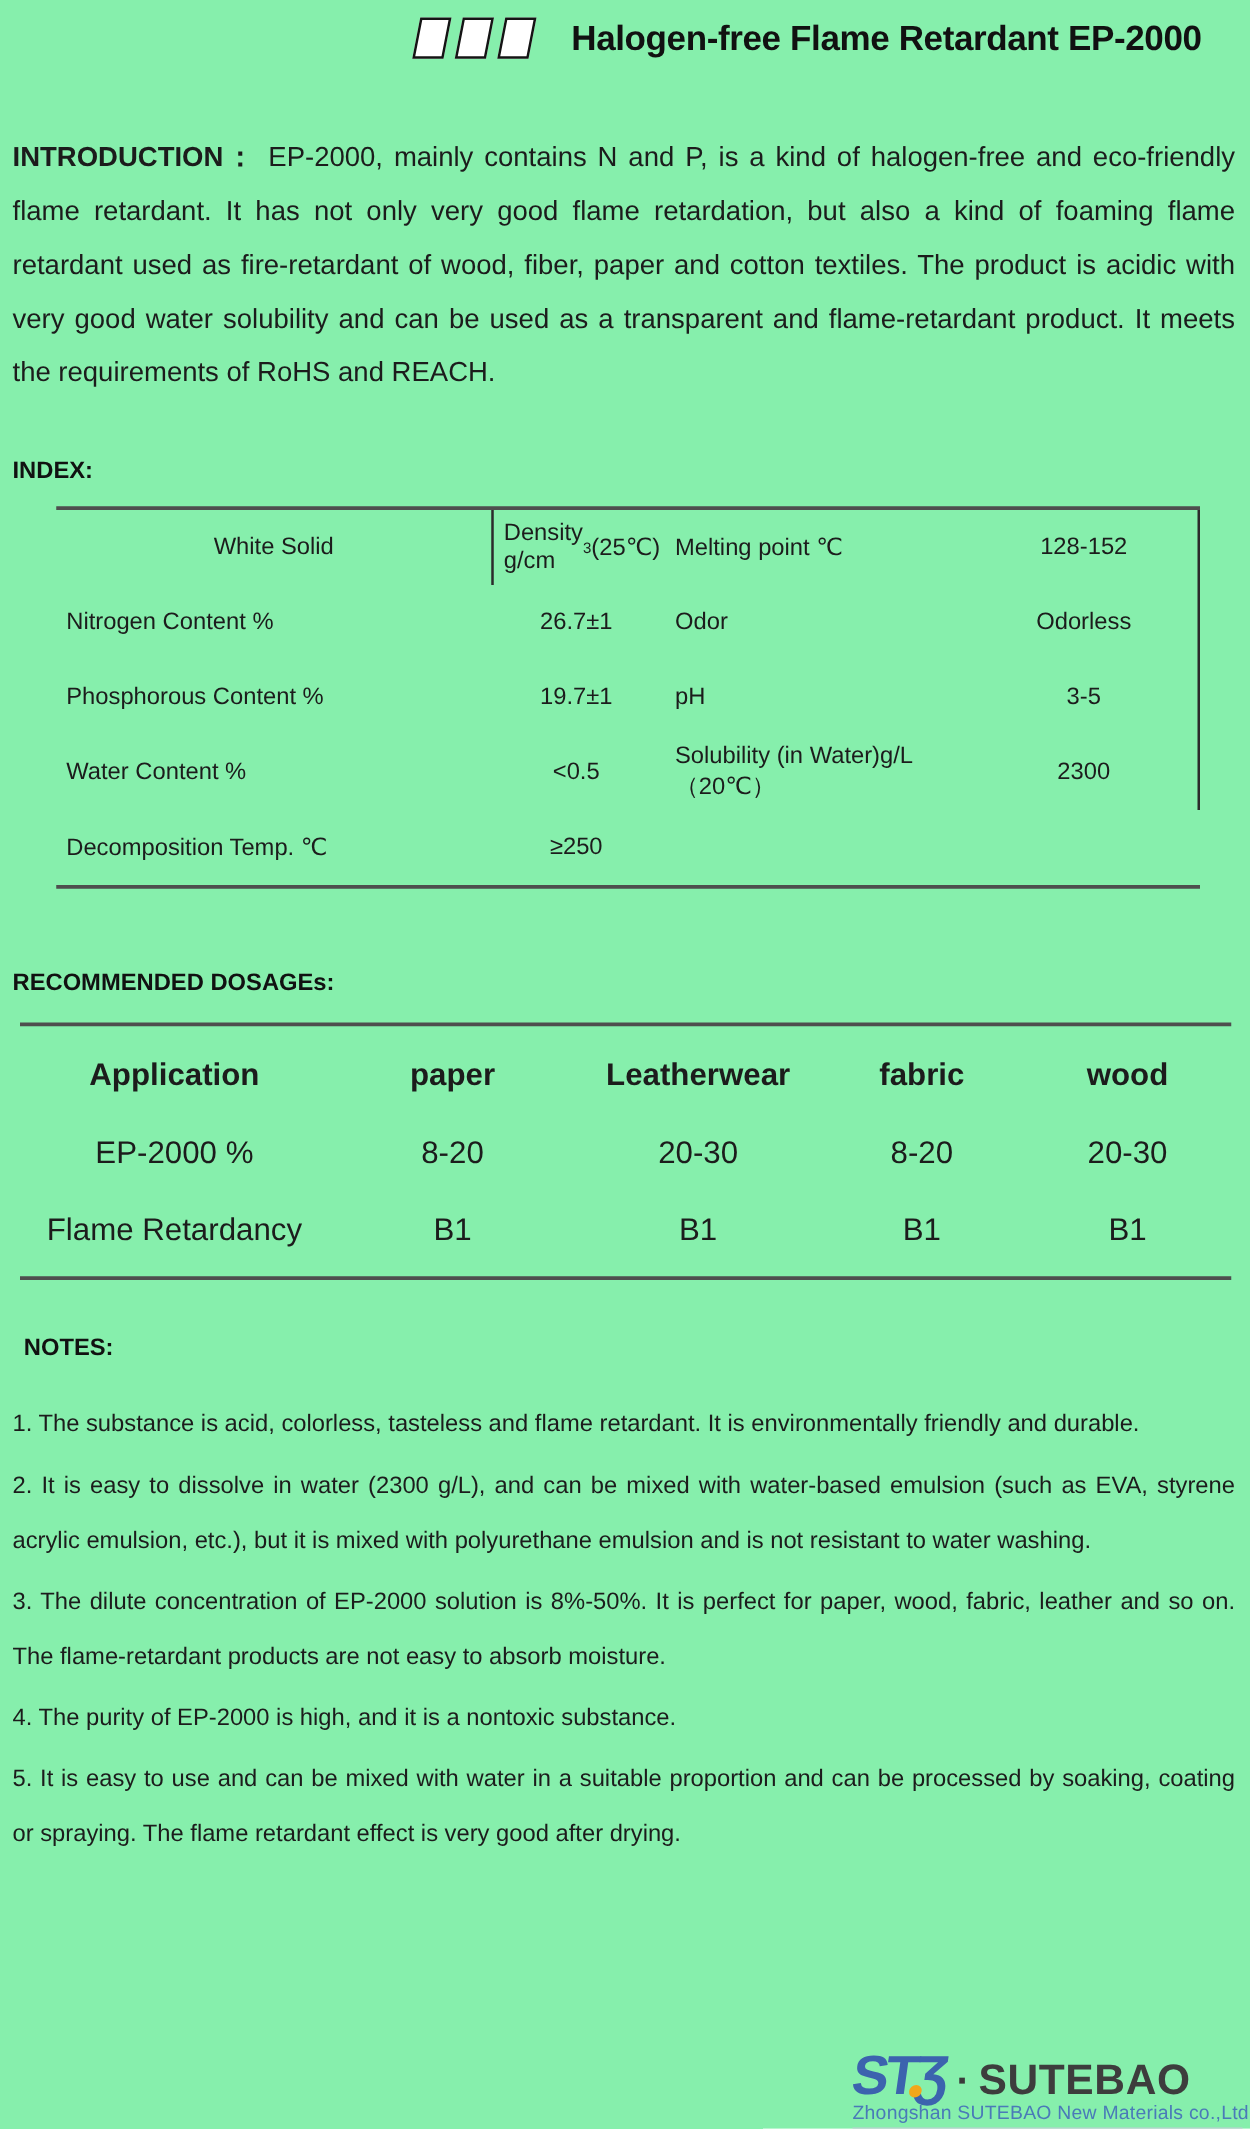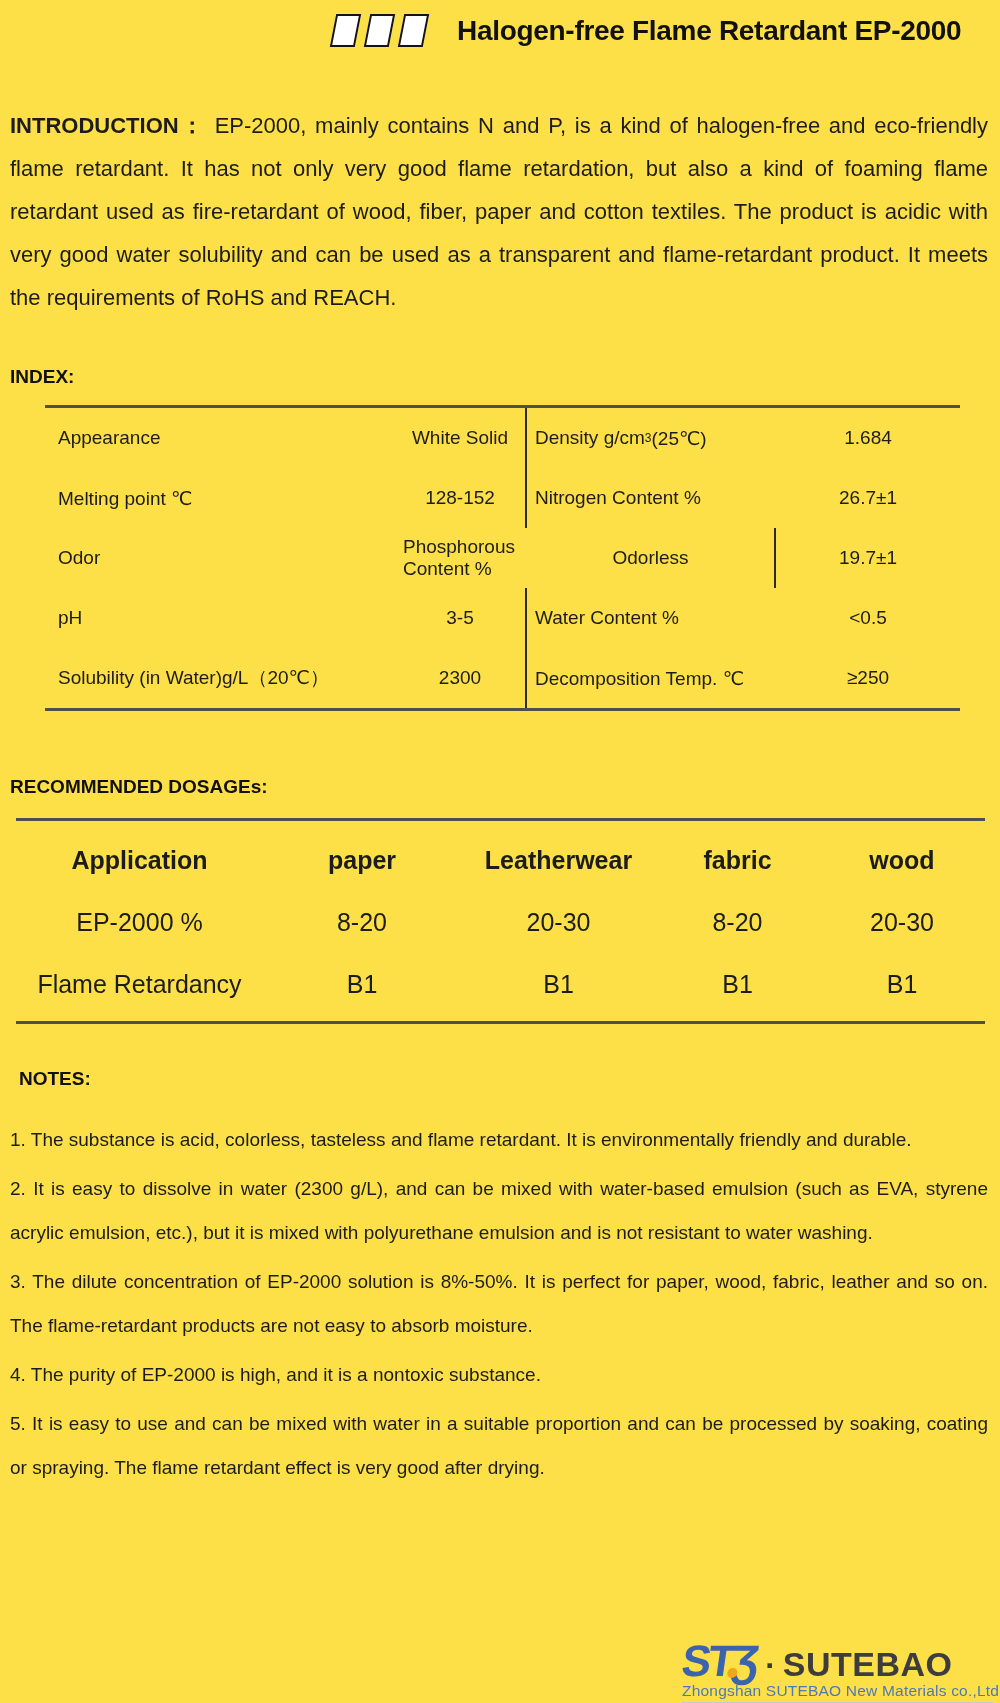--- a/index.html
+++ b/index.html
@@ -1,17 +1,17 @@
 <!DOCTYPE html>
 <html><head>
 <meta charset="utf-8">
 <style>
   html,body { margin:0; padding:0; background:#ffffff; }
   .page {
-    position:relative; width:1000px; height:1703px; background:#fde047;
+    position:relative; width:1000px; height:1703px; background:#86efac;
     font-family:"Liberation Sans","DejaVu Sans",sans-serif; color:#1c1c1c; overflow:hidden;
   }
 
   
   .header { position:absolute; top:14px; left:333px; display:flex; align-items:center; }
   .tofu {
     width:25px; height:33px; border:2.5px solid #141414; background:#fff;
     transform:skewX(-11deg); margin-right:9px; box-sizing:border-box;
   }
   .title { font-size:28px; font-weight:700; letter-spacing:-0.3px; margin-left:22px; white-space:nowrap; color:#111; }
@@ -79,37 +79,35 @@
     <div class="tofu"></div>
     <div class="tofu"></div>
     <div class="title">Halogen-free Flame Retardant EP-2000</div>
   </div>
 
   <div class="intro"><span class="lead">INTRODUCTION：</span> <span>EP-2000, mainly contains N and P, is a kind of halogen-free and eco-friendly flame retardant. It has not only very good flame retardation, but also a kind of foaming flame retardant used as fire-retardant of wood, fiber, paper and cotton textiles. The product is acidic with very good water solubility and can be used as a transparent and flame-retardant product. It meets the requirements of RoHS and REACH.</span></div>
 
   <div class="section-heading h-index">INDEX:</div>
 
   <div class="index-table">
-    <div class="icell lab1">Appearance</div>
     <div class="icell val1">White Solid</div>
     <div class="icell lab2">
         <span>Density g/cm</span>
         <sup class="den">3</sup>
         <span>(25℃)</span>
       </div>
-    <div class="icell val2">1.684</div>
 
     <div class="icell lab1">Melting point ℃</div>
     <div class="icell val1">128-152</div>
     <div class="icell lab2">Nitrogen Content %</div>
     <div class="icell val2">26.7±1</div>
 
     <div class="icell lab1">Odor</div>
+    <div class="icell val1">Odorless</div>
     <div class="icell lab2">Phosphorous Content %</div>
-    <div class="icell val1">Odorless</div>
     <div class="icell val2">19.7±1</div>
 
     <div class="icell lab1">pH</div>
     <div class="icell val1">3-5</div>
     <div class="icell lab2">Water Content %</div>
     <div class="icell val2">&lt;0.5</div>
 
     <div class="icell lab1">Solubility (in Water)g/L（20℃）</div>
     <div class="icell val1">2300</div>
     <div class="icell lab2">Decomposition Temp. ℃</div>

